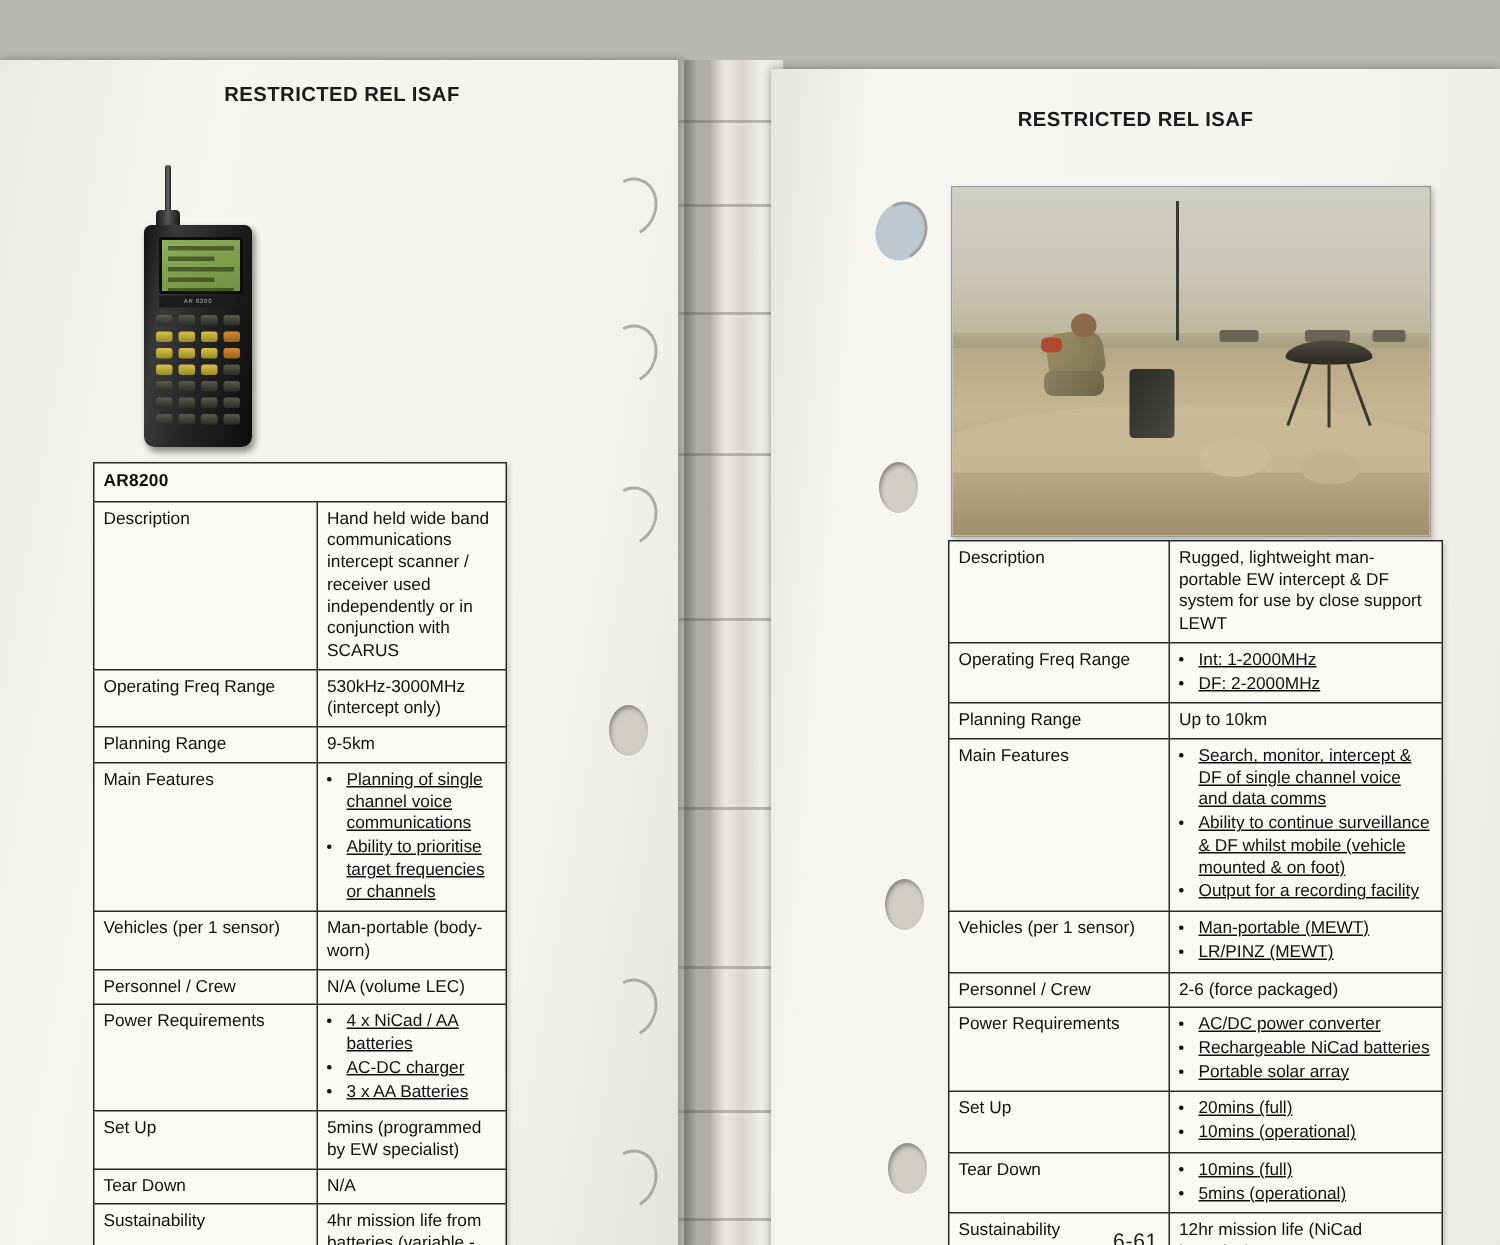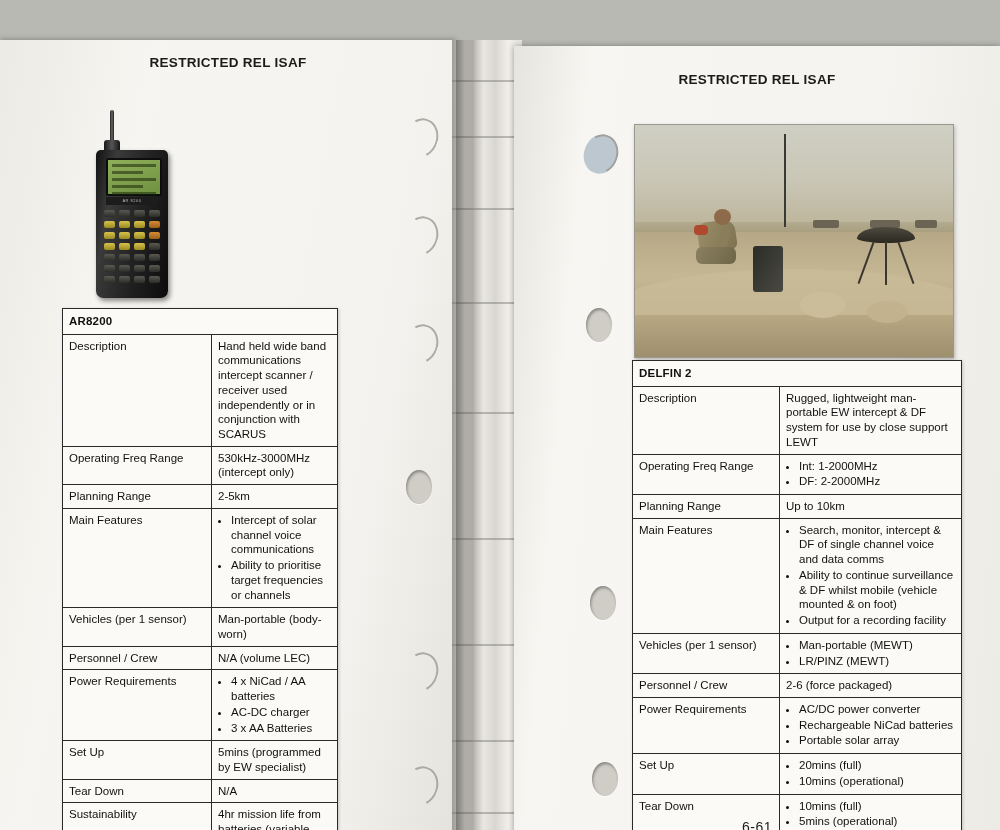--- a/index.html
+++ b/index.html
@@ -138,21 +138,21 @@
   table.spec td{
     border:1px solid #2a2a2a;
     padding:4px 6px;
     vertical-align:top;
     line-height:1.28;
   }
   table.spec td.k{width:140px;}
   table.spec tr.title td{
     font-weight:bold;letter-spacing:.2px;padding:5px 6px;
   }
-  table.spec ul{margin:0;padding-left:13px;}
+  table.spec ul{margin:0;padding-left:13px;text-decoration:underline;}
   table.spec li{margin:0 0 1px 0;}
   table.spec li::marker{font-size:11px;}
 
   #tbl-left{left:62px;top:268px;width:276px;}
   #tbl-left td.k{width:136px;}
   #tbl-right{left:632px;top:320px;width:330px;}
   #tbl-right td.k{width:134px;}
 
   
   #hdr-left{position:absolute;left:0;top:15px;width:456px;}
@@ -247,27 +247,27 @@
           <tr>
             <td class="k">Description</td>
             <td>Hand held wide band communications intercept scanner / receiver used independently or in conjunction with SCARUS</td>
           </tr>
           <tr>
             <td class="k">Operating Freq Range</td>
             <td>530kHz-3000MHz (intercept only)</td>
           </tr>
           <tr>
             <td class="k">Planning Range</td>
-            <td>2-5km</td>
+            <td>9-5km</td>
           </tr>
           <tr>
             <td class="k">Main Features</td>
             <td>
               <ul>
-                <li>Intercept of solar channel voice communications</li>
+                <li>Planning of single channel voice communications</li>
                 <li>Ability to prioritise target frequencies or channels</li>
               </ul>
             </td>
           </tr>
           <tr>
             <td class="k">Vehicles (per 1 sensor)</td>
             <td>Man-portable (body-worn)</td>
           </tr>
           <tr>
             <td class="k">Personnel / Crew</td>
@@ -345,23 +345,20 @@
       <div class="sand2"></div>
     </div>
 
     <div class="hole-arc" style="left:70px;top:88px;transform:rotate(200deg);border-left-color:rgba(150,148,140,.75);border-bottom-color:rgba(150,148,140,.75);border-top-color:transparent;border-right-color:transparent;background:#bcc7cf;border-radius:50%;"></div>
     <div class="hole" style="left:72px;top:262px;"></div>
     <div class="hole" style="left:76px;top:540px;"></div>
     <div class="hole" style="left:78px;top:716px;"></div>
 
     <table class="spec" id="tbl-right" style="left:118px;top:314px;">
       <tbody>
-          <tr class="title">
-            <td colspan="2">DELFIN 2</td>
-          </tr>
           <tr>
             <td class="k">Description</td>
             <td>Rugged, lightweight man-portable EW intercept &amp; DF system for use by close support LEWT</td>
           </tr>
           <tr>
             <td class="k">Operating Freq Range</td>
             <td>
               <ul>
                 <li>Int: 1-2000MHz</li>
                 <li>DF: 2-2000MHz</li>

